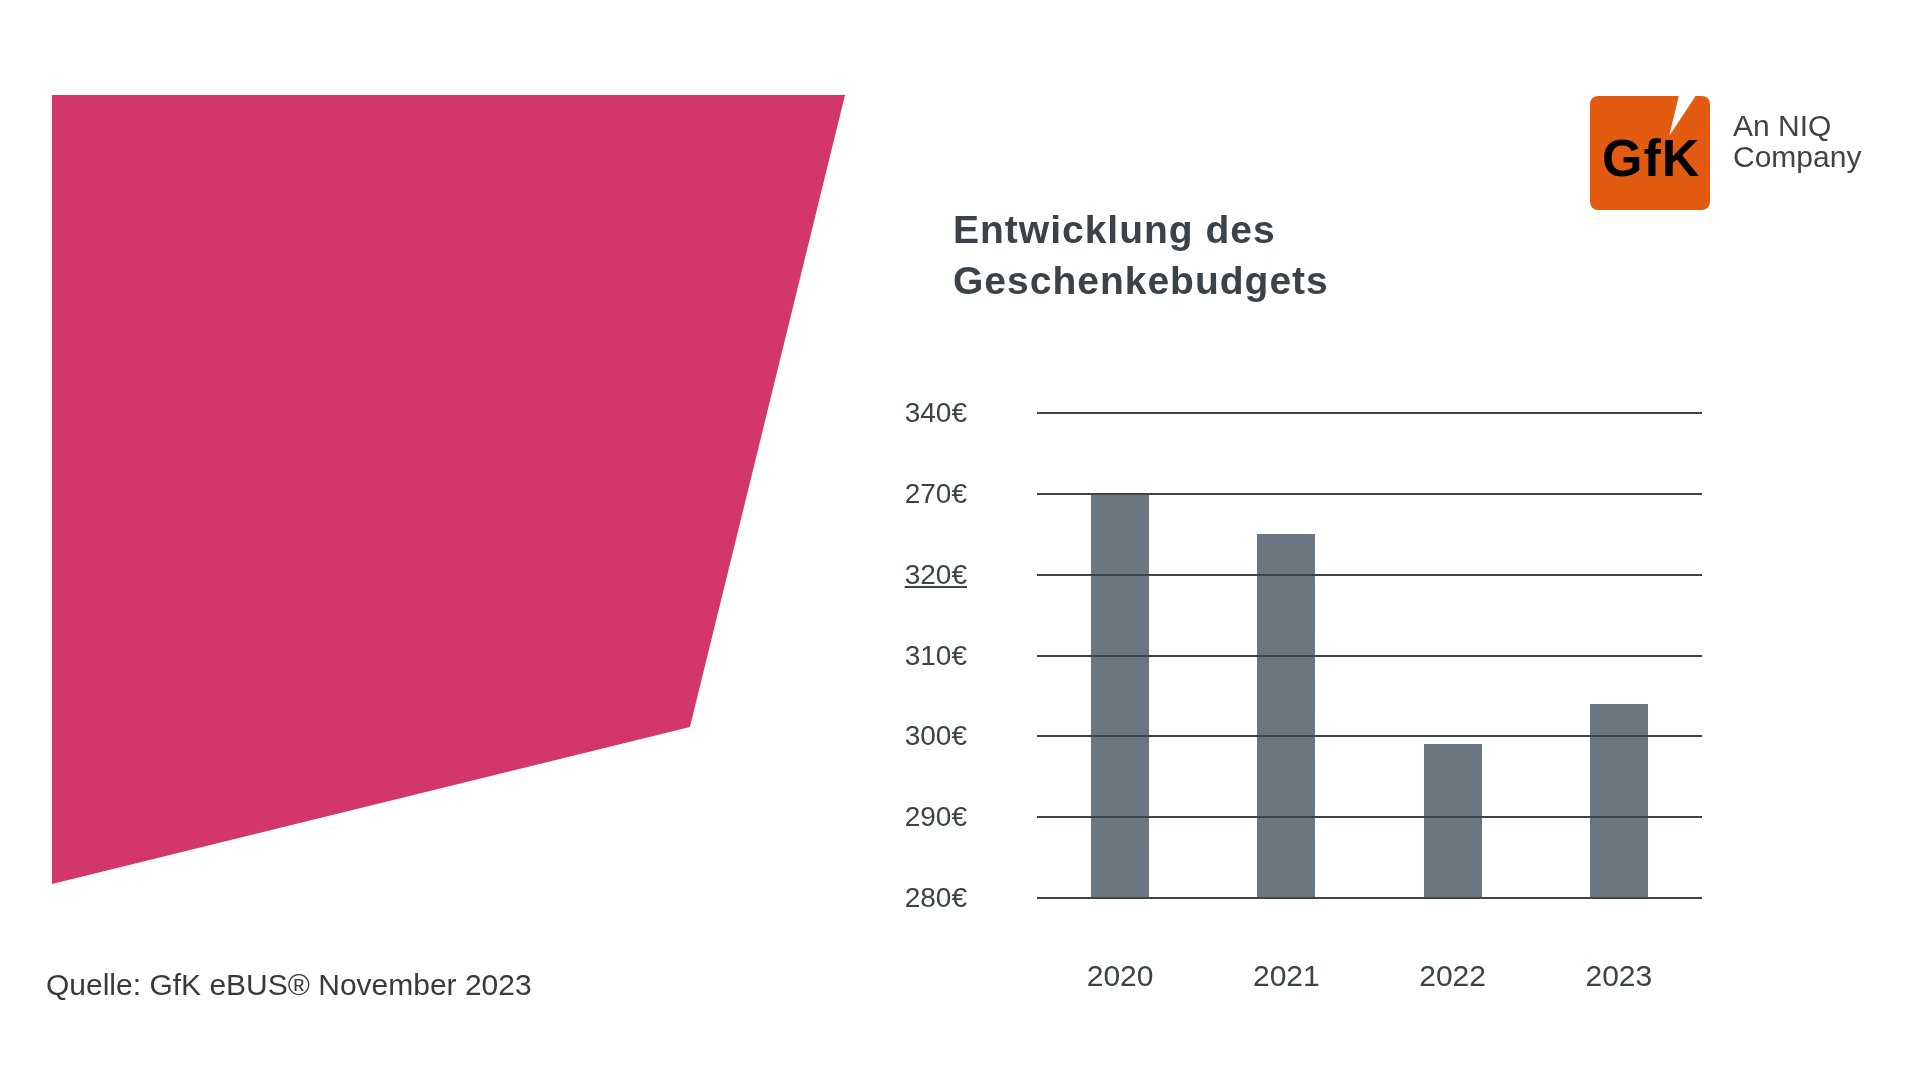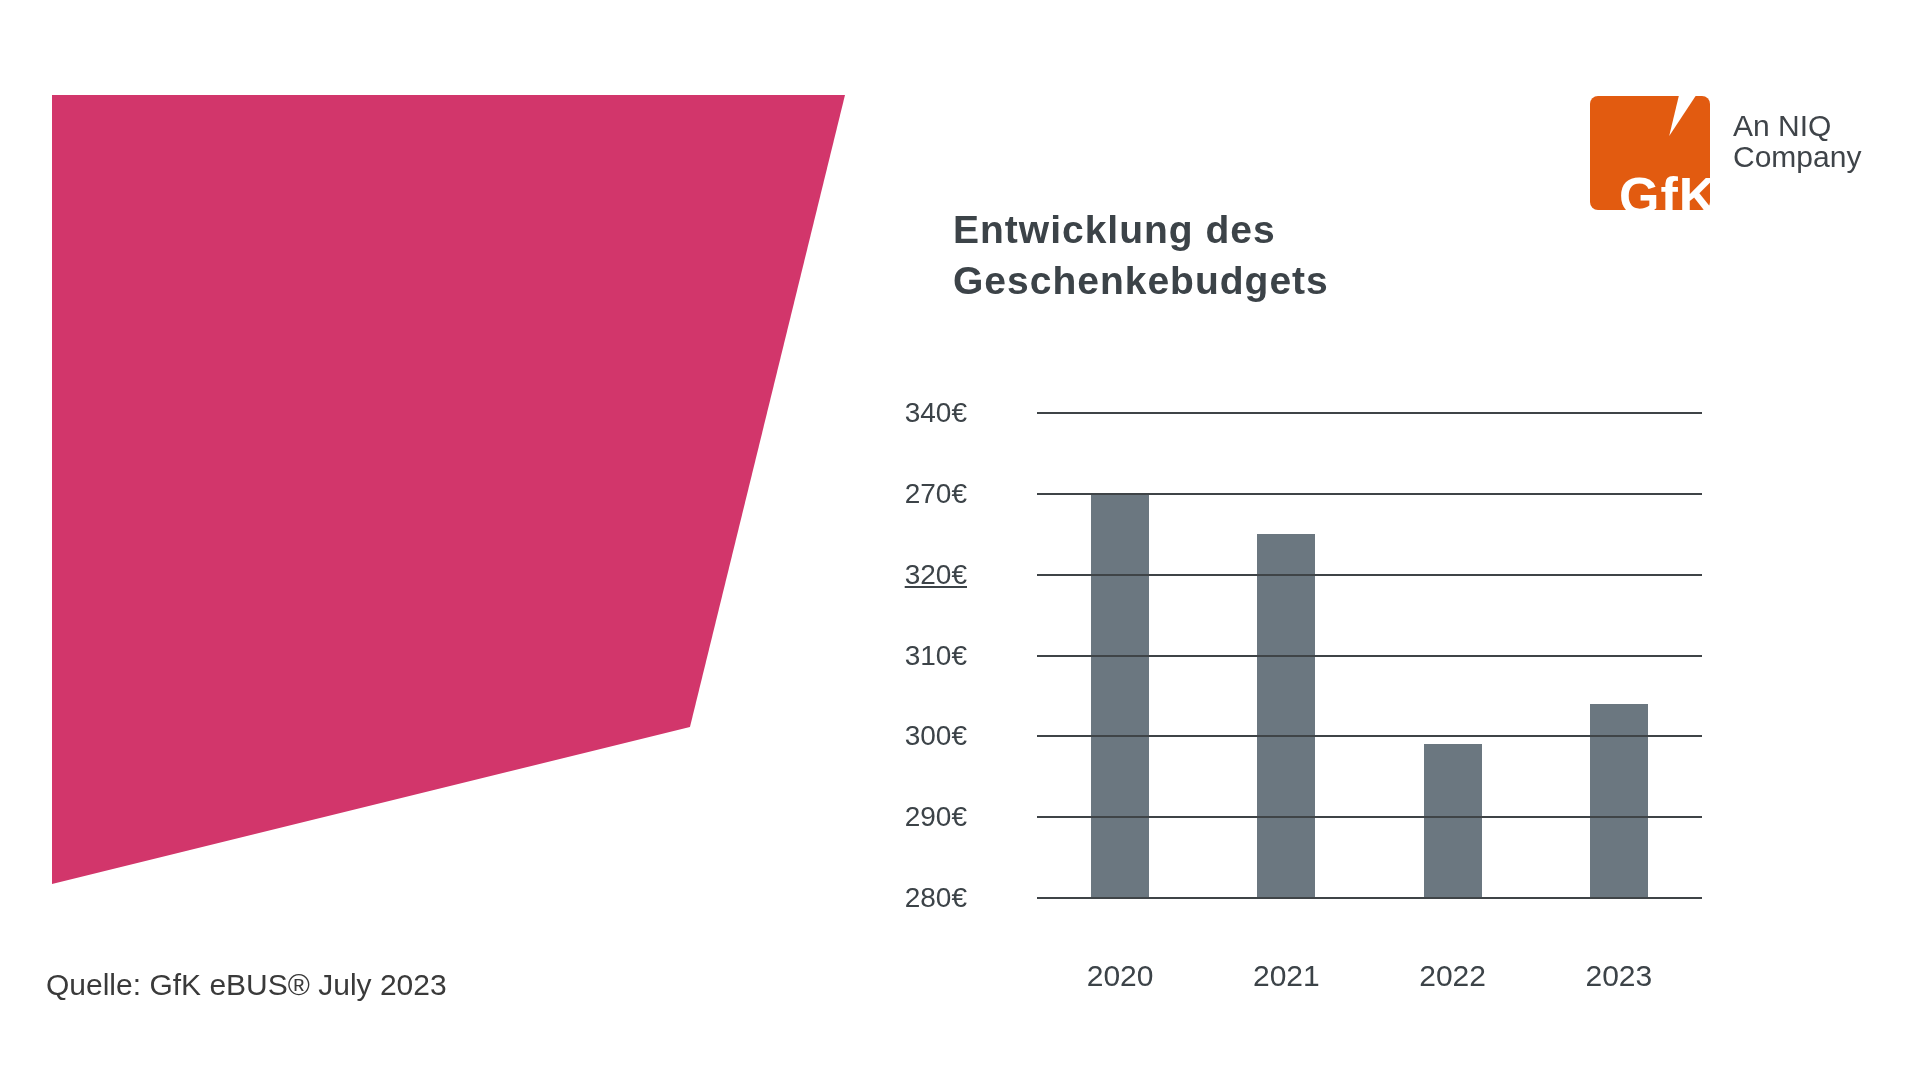--- a/index.html
+++ b/index.html
@@ -32,22 +32,22 @@
   
   .logo {
     position:absolute; left:1590px; top:96px; width:120px; height:114px;
     background:var(--orange); border-radius:8px;
   }
   .logo-slash {
     position:absolute; left:0; top:0; width:100%; height:100%;
     background:#fff; clip-path:polygon(74% 0, 88% 0, 66% 35%);
   }
   .logo-word {
-    position:absolute; left:29px; top:32px;
-    color:#ffffff; font-size:52px; font-weight:700; letter-spacing:1px;margin-top:38px;
+    position:absolute; left:12px; top:32px;
+    color:#000000; font-size:52px; font-weight:700; letter-spacing:1px;
   }
   .niq {
     position:absolute; left:1733px; top:110px;
     color:var(--text-niq); font-size:30px; line-height:31px; font-weight:400;
   }
 
   
   .chart-title {
     position:absolute; left:953px; top:204px;
     color:var(--text-dark); font-size:39px; font-weight:700; line-height:51px; letter-spacing:1px;
@@ -76,21 +76,21 @@
   }
 </style>
 </head>
 <body>
 
 <div class="stage">
 
   <div class="pink-panel">
   </div>
 
-  <div class="source">Quelle: GfK eBUS® July 2023</div>
+  <div class="source">Quelle: GfK eBUS® November 2023</div>
 
   <div class="logo">
     <div class="logo-slash"></div>
     <div class="logo-word">GfK</div>
   </div>
   <div class="niq">
     <div>An NIQ</div>
     <div>Company</div>
   </div>
 

